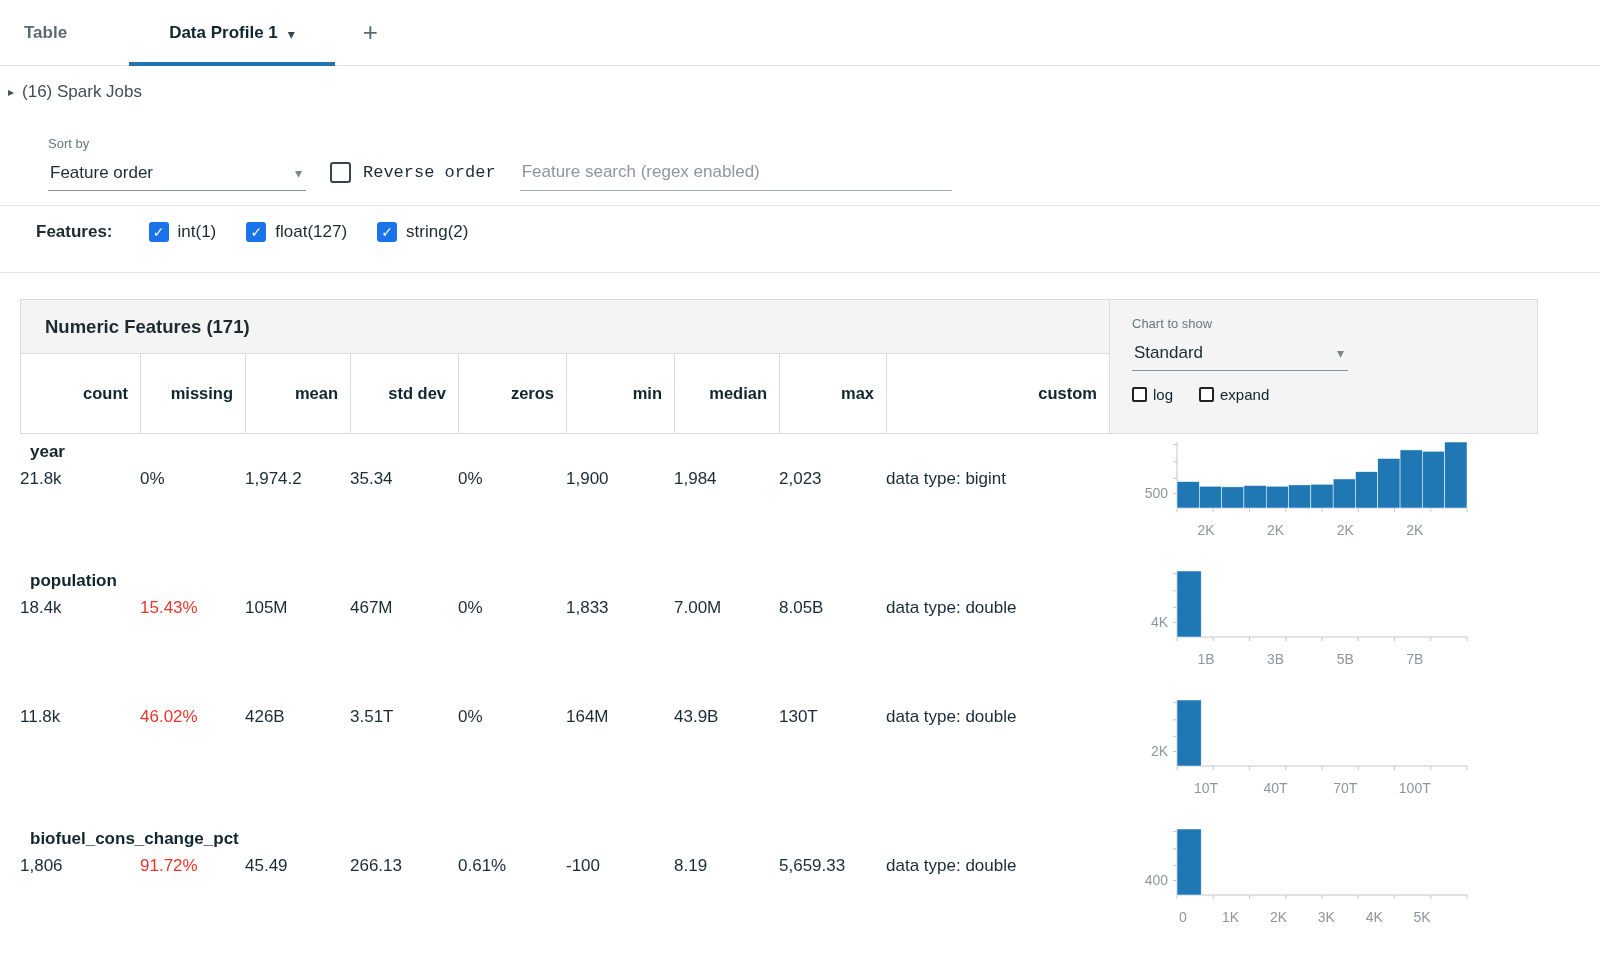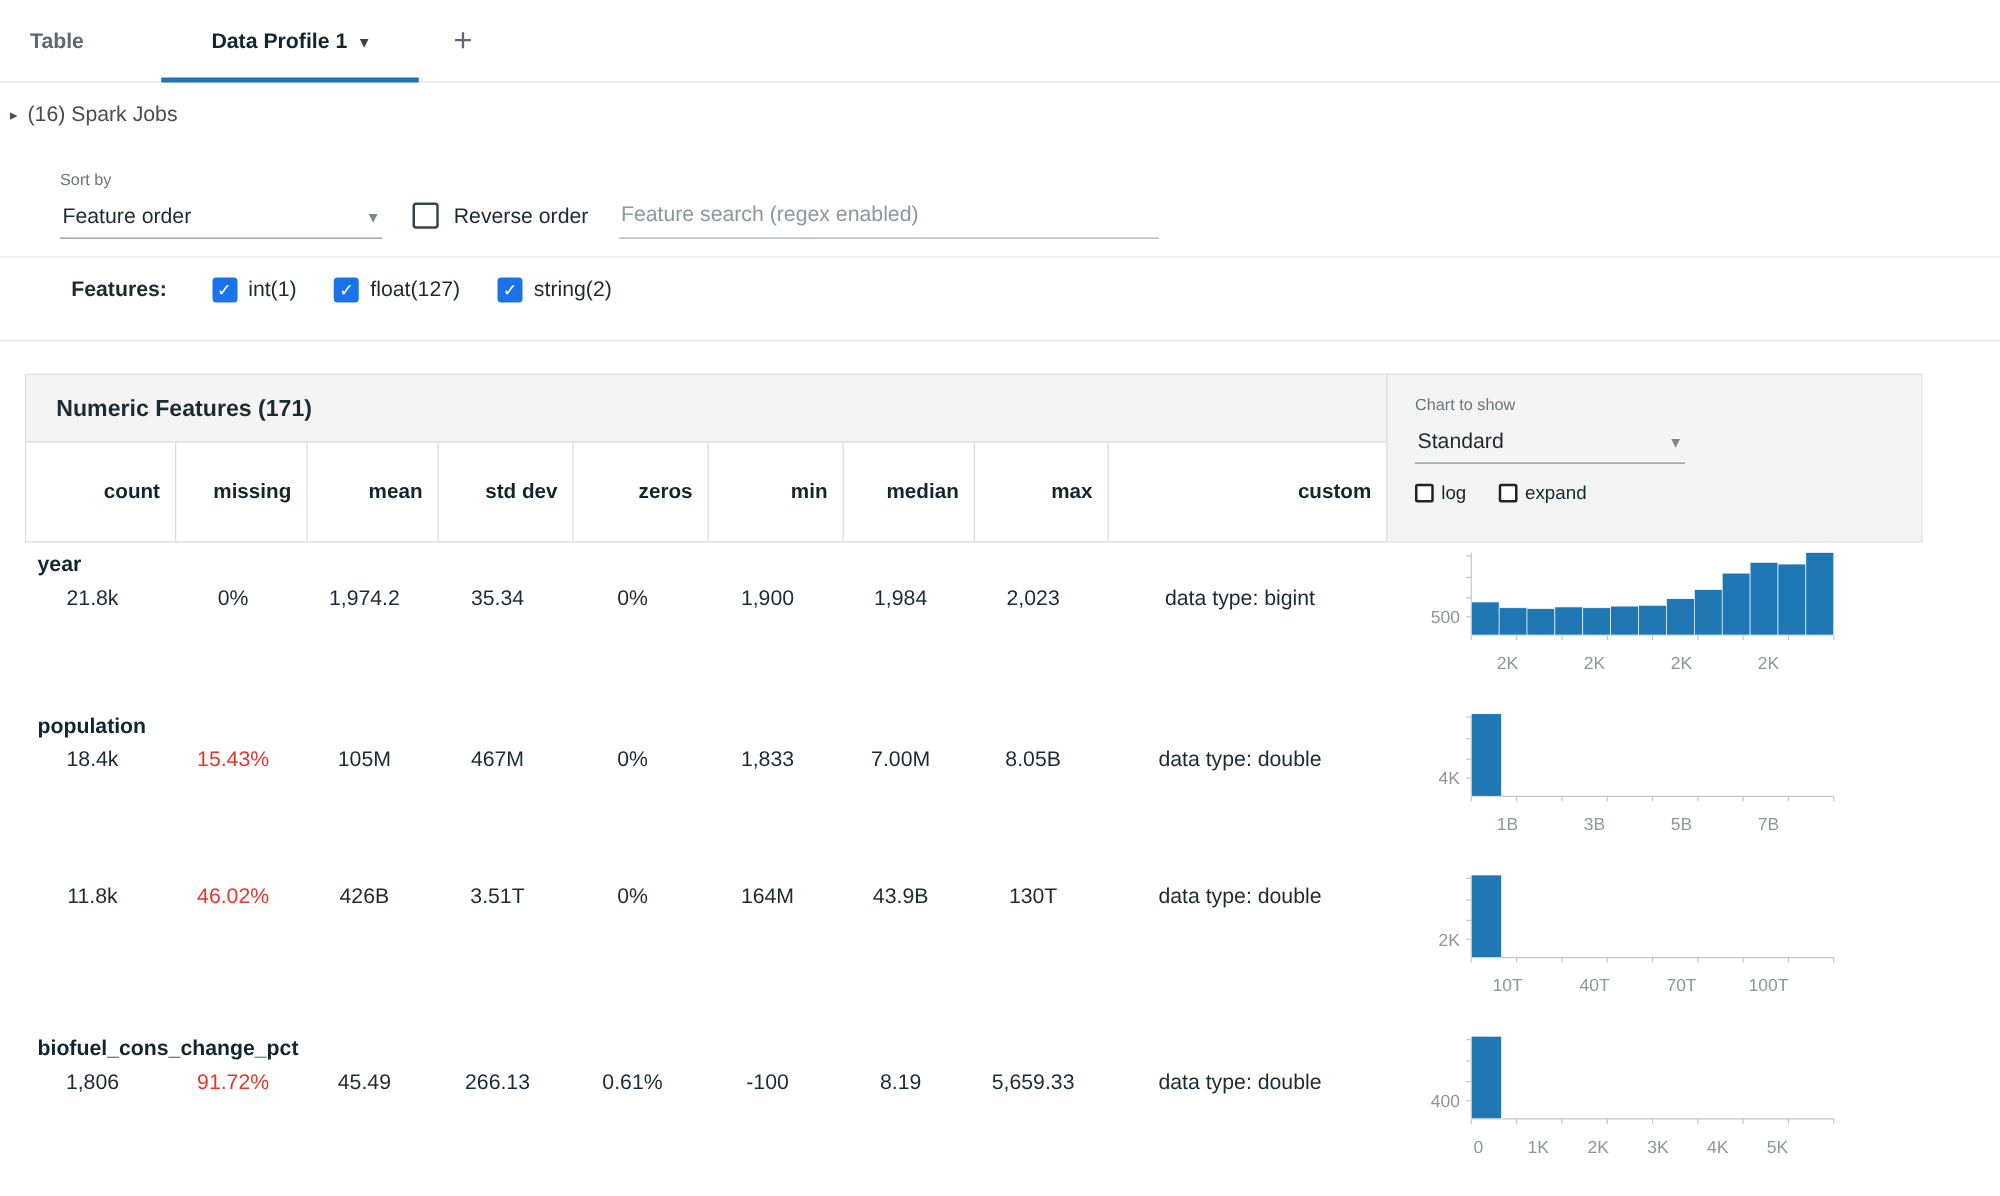--- a/index.html
+++ b/index.html
@@ -19,28 +19,28 @@
   .sparkjobs { padding:16px 0 0 8px; font-size:17px; color:#424f56; display:flex; align-items:center; gap:8px; cursor:pointer; }
   .tri { font-size:12px; color:#424f56; }
 
   
   .controls { display:flex; align-items:flex-end; margin:34px 0 0 48px; gap:24px; }
   .sortby .lbl { font-size:13px; color:#68767d; margin-bottom:8px; }
   .select { width:258px; border-bottom:1px solid #8a9499; display:flex; justify-content:space-between; align-items:center; padding:4px 4px 7px 2px; font-size:17px; color:#1c2b33; cursor:pointer; }
   .select .caret { color:#7c878c; font-size:14px; }
   .revorder { display:flex; align-items:center; gap:12px; padding-bottom:8px; cursor:pointer; }
   .revorder .box { width:21px; height:21px; border:2px solid #37464d; border-radius:3px; background:#fff; }
-  .revorder .txt { font-size:17px; }
+  .revorder .txt { font-size:17px;font-family:Liberation Mono, monospace; }
   .search input { width:432px; border:none; border-bottom:1px solid #a5adb1; font-size:17px; padding:4px 2px 8px 2px; outline:none; color:#1c2b33; font-family:inherit; }
   .search input::placeholder { color:#8d979c; }
 
   .divider { height:1px; background:#e6e6e6; margin-top:14px; }
 
   
-  .featrow { display:flex; align-items:center; height:52px; padding-left:57px; gap:30px; }
+  .featrow { display:flex; align-items:center; height:52px; padding-left:36px; gap:30px; }
   .featrow .flabel { font-weight:700; font-size:17px; margin-right:6px; }
   .fitem { display:flex; align-items:center; gap:9px; cursor:pointer; }
   .cbc { width:20px; height:20px; border-radius:3px; background:#1a73e8; color:#fff; font-size:14px; font-weight:700; display:flex; align-items:center; justify-content:center; }
   .fitem .txt { font-size:17px;text-align:center; }
 
   
   .ptable { width:1518px; margin:26px 0 0 20px; }
   .ptable-head { display:flex; border:1px solid #dcdcdc; background:#fff; }
   .head-left { flex:1; display:flex; flex-direction:column; }
   .title-row { background:#f4f4f4; height:54px; display:flex; align-items:center; padding-left:24px; font-weight:700; font-size:18.5px; border-bottom:1px solid #dcdcdc; }
@@ -53,21 +53,21 @@
   .chart-panel .select { width:216px; border-bottom:1px solid #8a9499; background:transparent; }
   .cp-checks { display:flex; align-items:center; gap:26px; margin-top:15px; }
   .cpc { display:flex; align-items:center; gap:6px; cursor:pointer; }
   .cpc .box { width:15px; height:15px; border:2px solid #222; border-radius:2px; background:#fff; }
   .cpc .txt { font-size:15px; color:#11262e; }
 
   
   .frow { position:relative; height:129px; padding-top:8px; }
   .fname { margin-left:10px; font-weight:700; font-size:17px; color:#11262e; }
   .vals { display:grid; grid-template-columns:120px 105px 105px 108px 108px 108px 105px 107px 1fr; width:1090px; margin-top:7px; }
-  .vc { text-align:center; padding-right:12px; font-size:17px; color:#1c2b33; white-space:nowrap; }
+  .vc { text-align:left; padding-right:12px; font-size:17px; color:#1c2b33; white-space:nowrap; }
   .vc.red { color:#e8362c; }
   .rowchart { position:absolute; right:64px; top:2px; width:345px; height:105px; }
   .rowchart svg text { font-family:"Liberation Sans","DejaVu Sans",sans-serif; }
 </style>
 </head>
 <body>
 
 <div class="tabbar">
   <div class="tab tab-plain">Table</div>
   <div class="tab tab-active">

